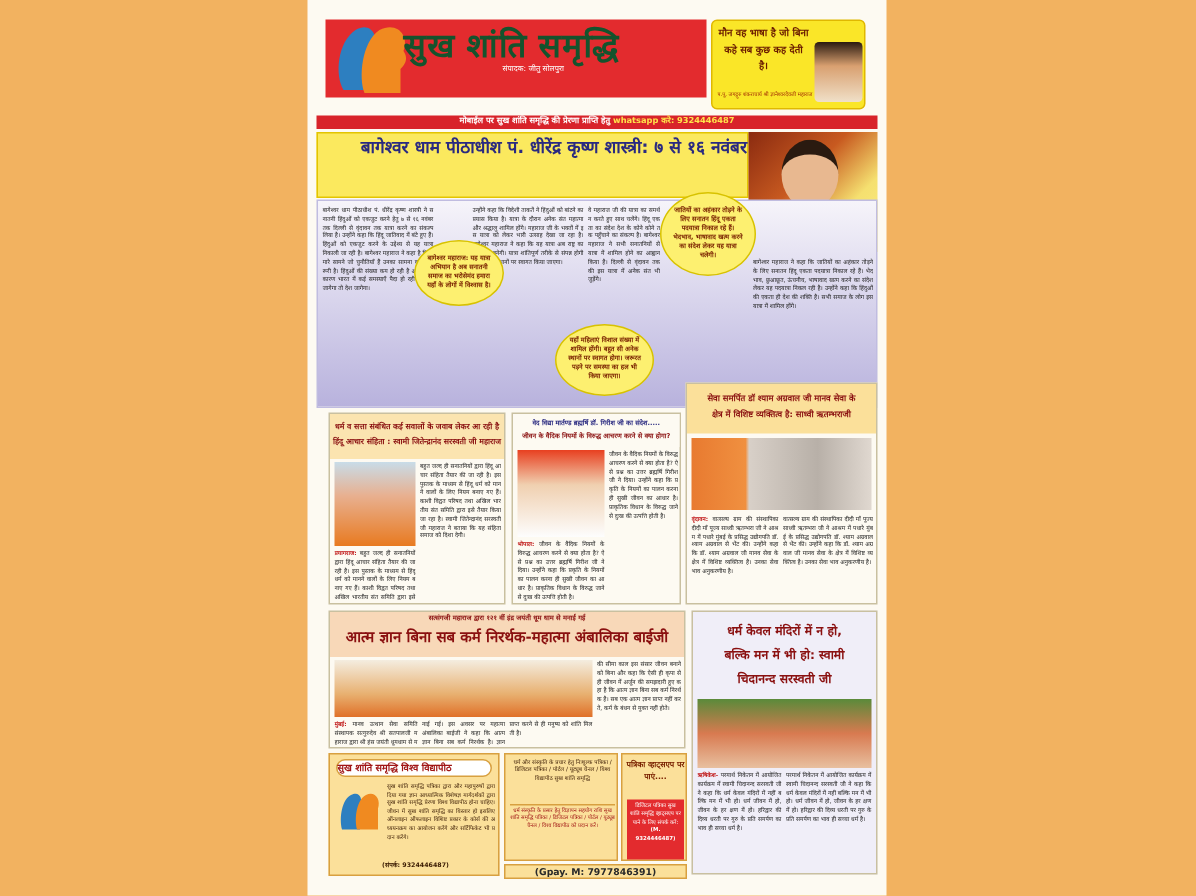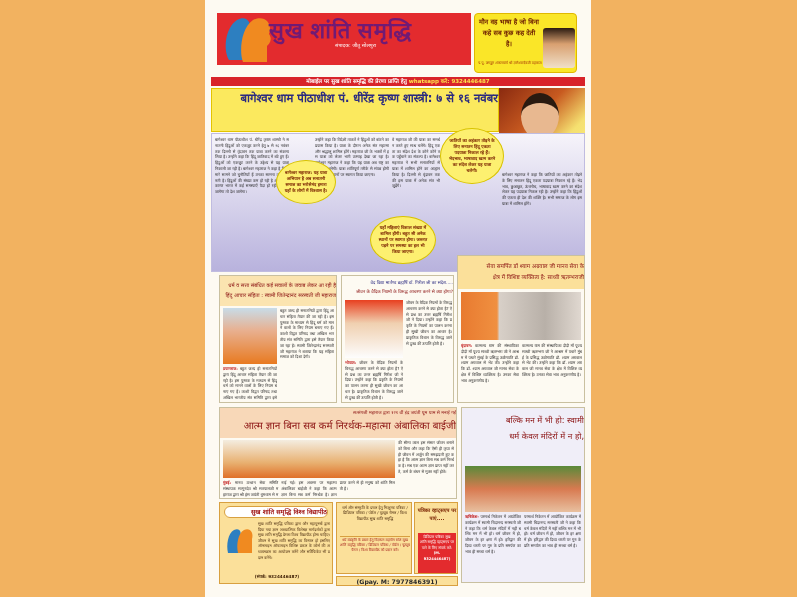--- a/index.html
+++ b/index.html
@@ -1,38 +1,38 @@
 <!DOCTYPE html>
 <html><head>
 <meta charset="utf-8">
 <style>
 *{box-sizing:border-box;margin:0;padding:0}
 body{width:797px;height:597px;background:#f2b260;position:relative;overflow:hidden;font-family:"DejaVu Sans",sans-serif}
 .page{position:absolute;left:205px;top:0;width:386px;height:597px;background:#fdfaf2}
 .abs{position:absolute}
 .mast-red{left:12px;top:13px;width:254px;height:52px;background:#e32b2e}
-.mast-title{left:64px;top:14px;font-size:22px;font-weight:bold;color:#701a75;letter-spacing:1px;font-family:Liberation Serif, serif}
+.mast-title{left:64px;top:14px;font-size:22px;font-weight:bold;color:#14532d;letter-spacing:1px;font-family:Liberation Sans, sans-serif}
 .mast-sub{left:130px;top:42px;font-size:5px;color:#fff}
 .mast-blue{left:70px;top:47px;width:196px;height:18px;background:#2a3a8c;color:#fff;font-size:7.5px;padding:4px 6px;font-weight:bold}
 .heads{left:14px;top:10px;width:60px;height:55px}
 .quote-box{left:269px;top:13px;width:103px;height:60px;background:#fae628;border-radius:4px;border:1px solid #e0b800}
 .quote-txt{left:4px;top:3px;width:60px;font-size:6.5px;color:#6a1b00;font-weight:bold;text-align:center;line-height:11px}
 .quote-by{left:2px;top:47px;width:66px;font-size:3.5px;color:#9a1b00;text-align:center;line-height:5px}
 .quote-photo{left:68px;top:14px;width:32px;height:40px;background:linear-gradient(#2a1a10,#d9a070 40%,#f0e0c8);border-radius:3px}
 .strip{left:6px;top:77px;width:374px;height:9px;background:#d8232a;color:#fff;font-size:5.5px;text-align:center;line-height:9px;font-weight:bold}
 .strip b{color:#ffe24a}
 .lead-head{left:6px;top:88px;width:288px;height:44px;background:#fbe95e;border:1px solid #e3c400}
 .lead-head div{text-align:right;font-weight:bold;color:#2a2a80;font-size:11.5px;line-height:19px;font-family:"DejaVu Sans",sans-serif}
 .lead-photo{left:294px;top:88px;width:86px;height:80px;background:linear-gradient(135deg,#8a2a10,#c85a20 40%,#f5e070 70%,#fdf080)}
 .face{left:22px;top:5px;width:38px;height:46px;border-radius:50%;background:#e8b890;border-top:10px solid #2a1a10}
 .lead-body{left:6px;top:133px;width:374px;height:139px;background:linear-gradient(180deg,#f6f4fa,#b8b2dd);border:1px solid #c0bce0}
 .col{position:absolute;font-size:3.9px;line-height:5.8px;color:#222;text-align:justify;overflow:hidden;word-break:break-all}
 .bubble{position:absolute;background:#fdf070;border:1px solid #d8c200;border-radius:50%;font-size:4.3px;line-height:6px;color:#7a2200;text-align:center;font-weight:bold;display:flex;align-items:center;justify-content:center;padding:6px}
 .box{position:absolute;border:1px solid #c9c0a0;background:#fdfaf2}
-.hdr{position:absolute;background:#fbe4b0;text-align:right;font-weight:normal;color:#a01515;overflow:hidden}
+.hdr{position:absolute;background:#fbe4b0;text-align:center;font-weight:bold;color:#a01515;overflow:hidden}
 .photo{position:absolute}
 .bottom-brand{position:absolute;background:#fbe09a;border:1px solid #d8a040}
 .tag{font-weight:bold;color:#c01818}
 </style>
 </head>
 <body>
 
 <div class="page">
 
   <div class="abs mast-red"></div>
@@ -102,30 +102,31 @@
       <div style="font-size:4.5px;line-height:8px;padding-top:1px">सत्संगजी महाराज द्वारा १२१ वीं इंद्र जयंती धूम धाम से मनाई गई</div>
       <div style="font-size:10px;line-height:18px">आत्म ज्ञान बिना सब कर्म निरर्थक-महात्मा अंबालिका बाईजी</div>
     </div>
     <div class="photo" style="left:3px;top:32px;width:172px;height:38px;background:linear-gradient(180deg,#f4ede0,#e8b070 60%,#e07028)"></div>
     <div class="col" style="left:178px;top:32px;width:56px;height:58px">की सीमा काल इस संसार जीवन बनाने को बिना और कहा कि ऐसी ही कृपा से ही जीवन में अर्जुन की समझदारी हुए कहा है कि आत्म ज्ञान बिना सब कर्म निरर्थक है। सब एक आत्म ज्ञान प्राप्त नहीं करते, कर्म के बंधन से मुक्त नहीं होते।</div>
     <div class="col" style="left:3px;top:72px;width:172px;height:18px;column-count:3;column-gap:3px"><span class="tag">मुंबई:</span> <span>मानव उत्थान सेवा समिति संस्थापक सत्गुरुदेव श्री सतपालजी महाराज द्वारा श्री हंस जयंती धूमधाम से मनाई गई। इस अवसर पर महात्मा अंबालिका बाईजी ने कहा कि आत्म ज्ञान बिना सब कर्म निरर्थक है। ज्ञान प्राप्त करने से ही मनुष्य को शांति मिलती है।</span></div>
   </div>
 
   <div class="box" style="left:256px;top:407px;width:124px;height:176px;background:#f0eef8">
     <div class="hdr" style="left:0;top:0;width:122px;height:56px;background:#f0eef8;color:#8a1010;font-size:8.2px;line-height:16px;padding-top:4px">
+      <div>धर्म केवल मंदिरों में न हो,</div>
       <div>बल्कि मन में भी हो: स्वामी</div>
-      <div>धर्म केवल मंदिरों में न हो,</div>
+      <div>चिदानन्द सरस्वती जी</div>
     </div>
     <div class="photo" style="left:3px;top:58px;width:116px;height:46px;background:linear-gradient(180deg,#5a8a3a,#d87a50 50%,#e8c0a0)"></div>
     <div class="col" style="left:3px;top:106px;width:56px;height:66px"><span class="tag">ऋषिकेश-</span> <span>परमार्थ निकेतन में आयोजित कार्यक्रम में स्वामी चिदानन्द सरस्वती जी ने कहा कि धर्म केवल मंदिरों में नहीं बल्कि मन में भी हो। धर्म जीवन में हो, जीवन के हर क्षण में हो। हरिद्वार की दिव्य धरती पर गुरु के प्रति समर्पण का भाव ही सच्चा धर्म है।</span></div>
     <div class="col" style="left:62px;top:106px;width:57px;height:66px">परमार्थ निकेतन में आयोजित कार्यक्रम में स्वामी चिदानन्द सरस्वती जी ने कहा कि धर्म केवल मंदिरों में नहीं बल्कि मन में भी हो। धर्म जीवन में हो, जीवन के हर क्षण में हो। हरिद्वार की दिव्य धरती पर गुरु के प्रति समर्पण का भाव ही सच्चा धर्म है।</div>
   </div>
 
   <div class="bottom-brand" style="left:14px;top:502px;width:114px;height:82px">
-    <div class="abs" style="left:4px;top:3px;width:104px;height:12px;background:#fff;border:1px solid #d8a040;border-radius:6px;font-size:6.4px;font-weight:bold;color:#a01515;text-align:right;line-height:10px">सुख शांति समृद्धि विश्व विद्यापीठ</div>
+    <div class="abs" style="left:4px;top:3px;width:104px;height:12px;background:#fff;border:1px solid #d8a040;border-radius:6px;font-size:6.4px;font-weight:bold;color:#a01515;text-align:left;line-height:10px">सुख शांति समृद्धि विश्व विद्यापीठ</div>
     <svg class="abs" style="left:4px;top:22px;width:32px;height:30px" viewBox="0 0 32 30">
       <path d="M4 28 C2 20 4 8 10 5 C16 2 18 8 16 12 L16 28Z" fill="#2d7fc0"></path>
       <path d="M14 28 C12 20 14 8 20 5 C26 2 30 8 28 14 L28 28Z" fill="#f08a20"></path>
     </svg>
     <div class="col" style="left:38px;top:18px;width:72px;height:52px;font-size:3.8px;line-height:5.6px;color:#3a1a00">सुख शांति समृद्धि पत्रिका द्वारा और महापुरुषों द्वारा दिया गया ज्ञान आध्यात्मिक विशेषज्ञ मार्गदर्शकों द्वारा सुख शांति समृद्धि प्रेरणा विश्व विद्यापीठ होना चाहिए। जीवन में सुख शांति समृद्धि का विस्तार हो इसलिए ऑनलाइन ऑफलाइन विशिष्ट प्रकार के कोर्स की अध्ययनक्रम का आयोजन करेंगे और सर्टिफिकेट भी प्रदान करेंगे।</div>
     <div class="abs" style="left:10px;top:71px;width:94px;text-align:center;font-size:4.2px;color:#3a1a00;font-weight:bold">(संपर्क: 9324446487)</div>
   </div>
 
   <div class="bottom-brand" style="left:131px;top:502px;width:76px;height:72px">
     <div class="col" style="left:3px;top:2px;width:70px;height:30px;font-size:3.8px;line-height:5.4px;text-align:center;color:#3a1a00">धर्म और संस्कृति के प्रचार हेतु निःशुल्क पत्रिका / डिजिटल पत्रिका / पोर्टल / यूट्यूब चैनल / विश्व विद्यापीठ सुख शांति समृद्धि</div>

